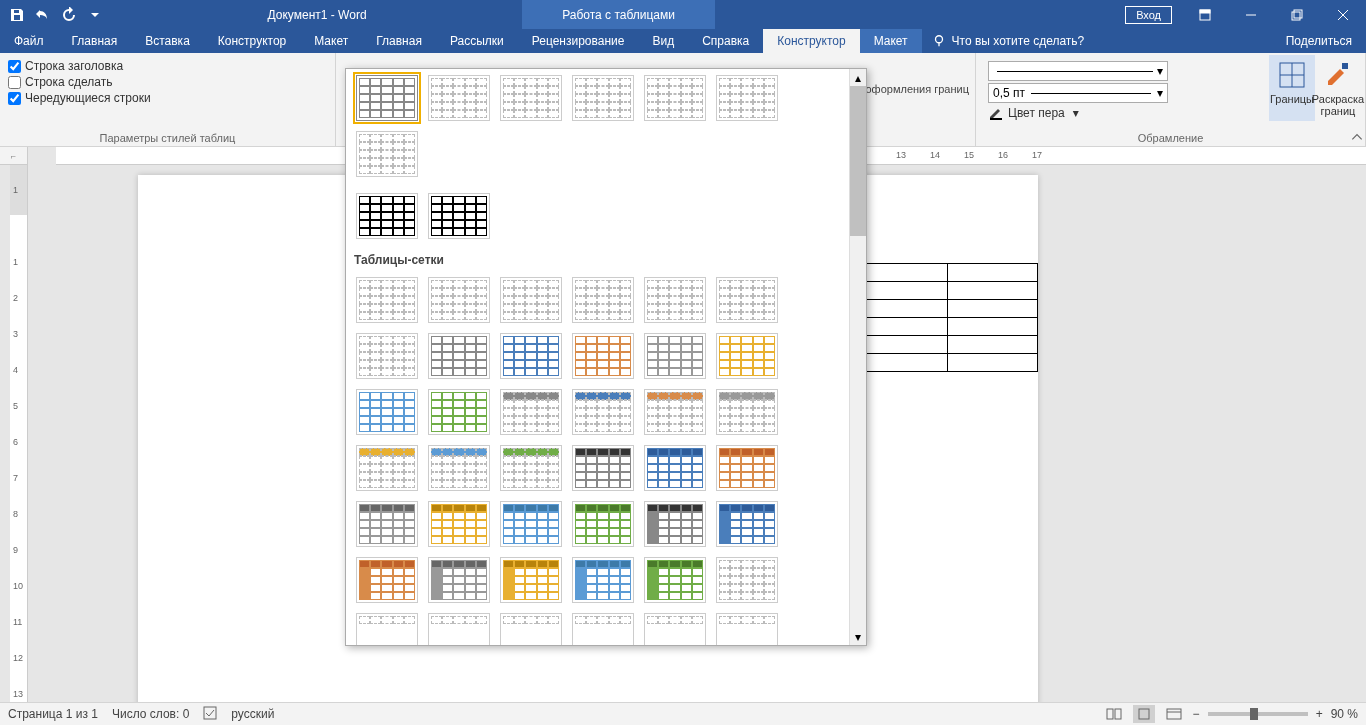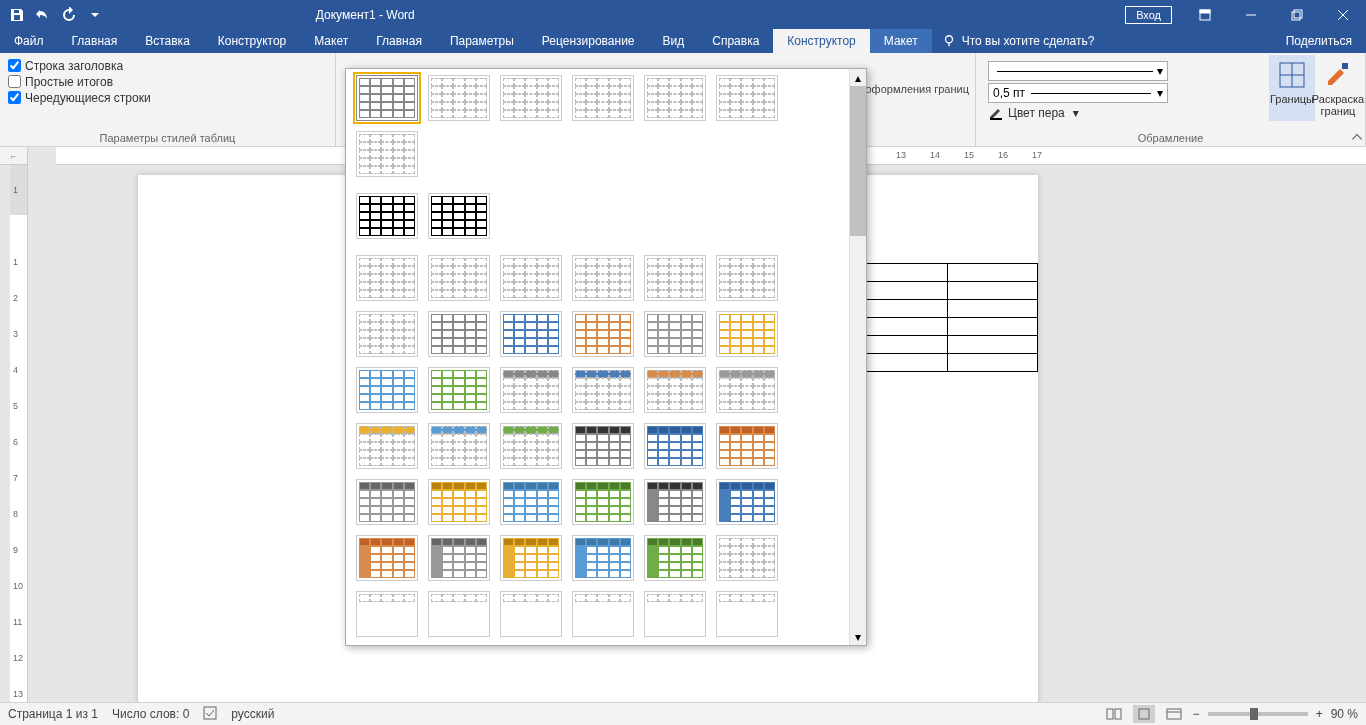--- a/index.html
+++ b/index.html
@@ -20,21 +20,21 @@
 .tab.context{background:#3d6fb6}
 .tab.context.active{background:#f3f3f3;color:#2b579a}
 .tell-me{display:flex;align-items:center;padding:0 10px;gap:6px}
 .tell-me svg{width:14px;height:14px;fill:none;stroke:#fff;stroke-width:1.5}
 .share{margin-left:auto;display:flex;align-items:center;padding:0 14px;gap:6px}
 .ribbon{height:94px;background:#f3f3f3;display:flex;border-bottom:1px solid #d4d4d4;position:relative}
 .group{border-right:1px solid #d4d4d4;padding:4px 8px 2px;display:flex;flex-direction:column;position:relative}
 .group-label{position:absolute;bottom:2px;left:0;right:0;text-align:center;font-size:11px;color:#666}
 .checks{display:flex;flex-direction:column;gap:2px;padding-top:2px}
 .check-row{display:flex;gap:18px}
-.check-item{display:flex;align-items:flex-start;gap:4px;font-size:12px;color:#333}
+.check-item{display:flex;align-items:flex-end;gap:4px;font-size:12px;color:#333}
 .check-item input{width:13px;height:13px}
 .large-btn{width:46px;display:flex;flex-direction:column;align-items:center;padding:4px 2px;gap:2px;cursor:pointer}
 .large-btn-icon{width:32px;height:32px}
 .large-btn-label{font-size:11px;text-align:center;line-height:1.1;color:#333}
 .border-opts{display:flex;flex-direction:column;gap:2px;padding:4px}
 .border-select{width:180px;height:20px;border:1px solid #ababab;background:#fff;display:flex;align-items:center;padding:0 4px;font-size:11px}
 .dropdown-arrow{margin-left:auto}
 .pen-color{display:flex;align-items:center;gap:4px;font-size:12px;color:#333}
 .collapse-btn{position:absolute;right:2px;bottom:2px;width:14px;height:14px;cursor:pointer}
 
@@ -94,20 +94,21 @@
           <path d="M8 2a6 6 0 1 0 6 6h-2a4 4 0 1 1-4-4v3l4-4-4-4v3z"></path>
         </svg>
       </div>
     <div class="qat-btn">
         <svg viewBox="0 0 16 16">
           <path d="M4 6l4 4 4-4z"></path>
         </svg>
       </div>
   </div>
   <div class="title-text">Документ1 - Word</div>
+  <div class="context-tab-label">Работа с таблицами</div>
   <div style="flex:1"></div>
   <div class="login-btn">Вход</div>
   <div class="win-controls">
     <div class="win-btn">
         <svg viewBox="0 0 12 12">
           <rect x="1" y="1" width="10" height="10" fill="none" stroke="#fff"></rect>
           <rect x="1" y="1" width="10" height="3" fill="#fff"></rect>
         </svg>
       </div>
     <div class="win-btn">
@@ -130,21 +131,21 @@
   </div>
 </div>
 
 <div class="ribbon-tabs">
   <div class="tab">Файл</div>
   <div class="tab">Главная</div>
   <div class="tab">Вставка</div>
   <div class="tab">Конструктор</div>
   <div class="tab">Макет</div>
   <div class="tab">Главная</div>
-  <div class="tab">Параметры</div>
+  <div class="tab">Рассылки</div>
   <div class="tab">Рецензирование</div>
   <div class="tab">Вид</div>
   <div class="tab">Справка</div>
   <div class="tab context active">Конструктор</div>
   <div class="tab context">Макет</div>
   <div class="tell-me">
     <svg viewBox="0 0 16 16">
         <circle cx="8" cy="6" r="4"></circle>
         <line x1="8" y1="10" x2="8" y2="14"></line>
       </svg>
@@ -165,21 +166,21 @@
 <div class="ribbon">
   <div class="group" style="width:336px">
     <div class="check-row">
       <div class="checks">
         <label class="check-item">
             <input type="checkbox" checked="" style="">
             <span>Строка заголовка</span>
           </label>
         <label class="check-item">
             <input type="checkbox" style="">
-            <span>Простые итогов</span>
+            <span>Строка сделать</span>
           </label>
         <label class="check-item">
             <input type="checkbox" checked="" style="">
             <span>Чередующиеся строки</span>
           </label>
       </div>
     </div>
     <div class="group-label">Параметры стилей таблиц</div>
   </div>
 
@@ -576,20 +577,21 @@
             <div class="thumb-cell"></div>
             <div class="thumb-cell"></div>
             <div class="thumb-cell"></div>
             <div class="thumb-cell"></div>
             <div class="thumb-cell"></div>
             <div class="thumb-cell"></div>
             <div class="thumb-cell"></div>
           </div>
         </div>
       </div>
+    <div class="section-header">Таблицы-сетки</div>
     <div class="thumb-grid" id="grid-grid">
         <div class="thumb">
           <div class="thumb-inner" style="--bc: #888;">
             <div class="thumb-cell" style="border: 0.5px dashed rgb(187, 187, 187);"></div>
             <div class="thumb-cell" style="border: 0.5px dashed rgb(187, 187, 187);"></div>
             <div class="thumb-cell" style="border: 0.5px dashed rgb(187, 187, 187);"></div>
             <div class="thumb-cell" style="border: 0.5px dashed rgb(187, 187, 187);"></div>
             <div class="thumb-cell" style="border: 0.5px dashed rgb(187, 187, 187);"></div>
             <div class="thumb-cell" style="border: 0.5px dashed rgb(187, 187, 187);"></div>
             <div class="thumb-cell" style="border: 0.5px dashed rgb(187, 187, 187);"></div>

